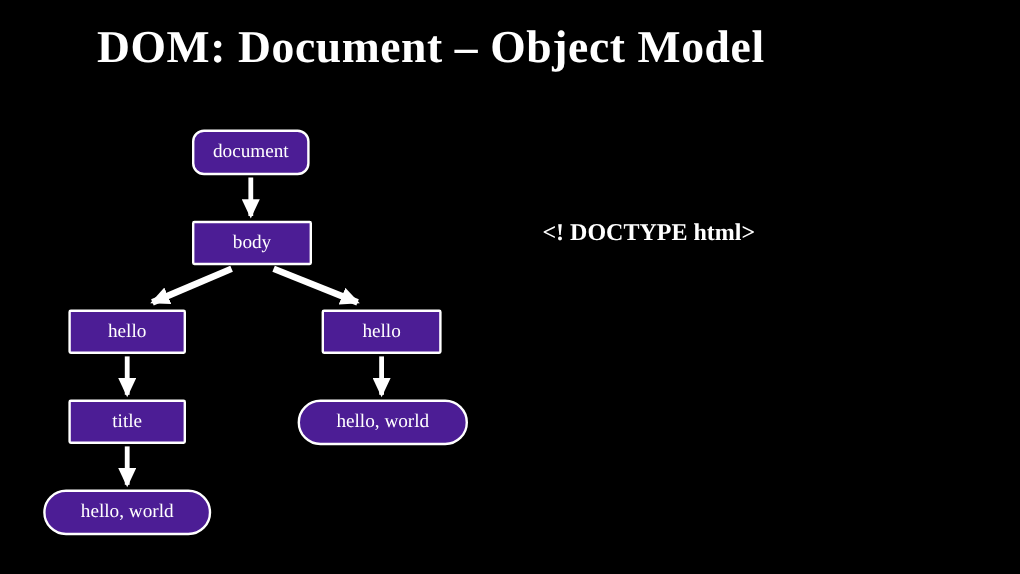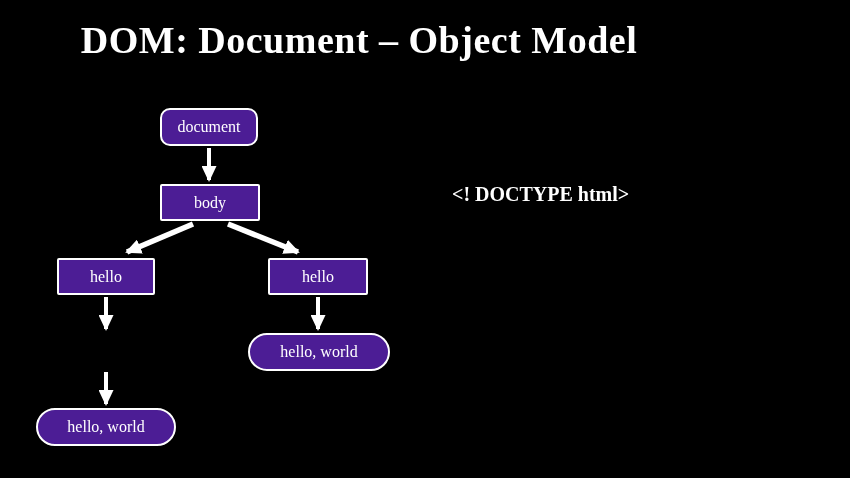--- a/index.html
+++ b/index.html
@@ -102,20 +102,21 @@
       <line x1="228" y1="134" x2="298" y2="162" stroke="#fff" stroke-width="5.5" marker-end="url(#ah)"></line>
       <line x1="106" y1="207" x2="106" y2="239" stroke="#fff" stroke-width="4" marker-end="url(#ah)"></line>
       <line x1="106" y1="282" x2="106" y2="314" stroke="#fff" stroke-width="4" marker-end="url(#ah)"></line>
       <line x1="318" y1="207" x2="318" y2="239" stroke="#fff" stroke-width="4" marker-end="url(#ah)"></line>
     </svg>
 
     <div class="node soft n-document">document</div>
     <div class="node n-html">body</div>
     <div class="node n-head">hello</div>
     <div class="node n-body">hello</div>
+    <div class="node n-title">title</div>
     <div class="node pill n-leaf-l">hello, world</div>
     <div class="node pill n-leaf-r">hello, world</div>
   </div>
 
   <div class="code">
     <div class="code-line indent-0 gap-after">&lt;! DOCTYPE html&gt;</div>
     
     
     
     

